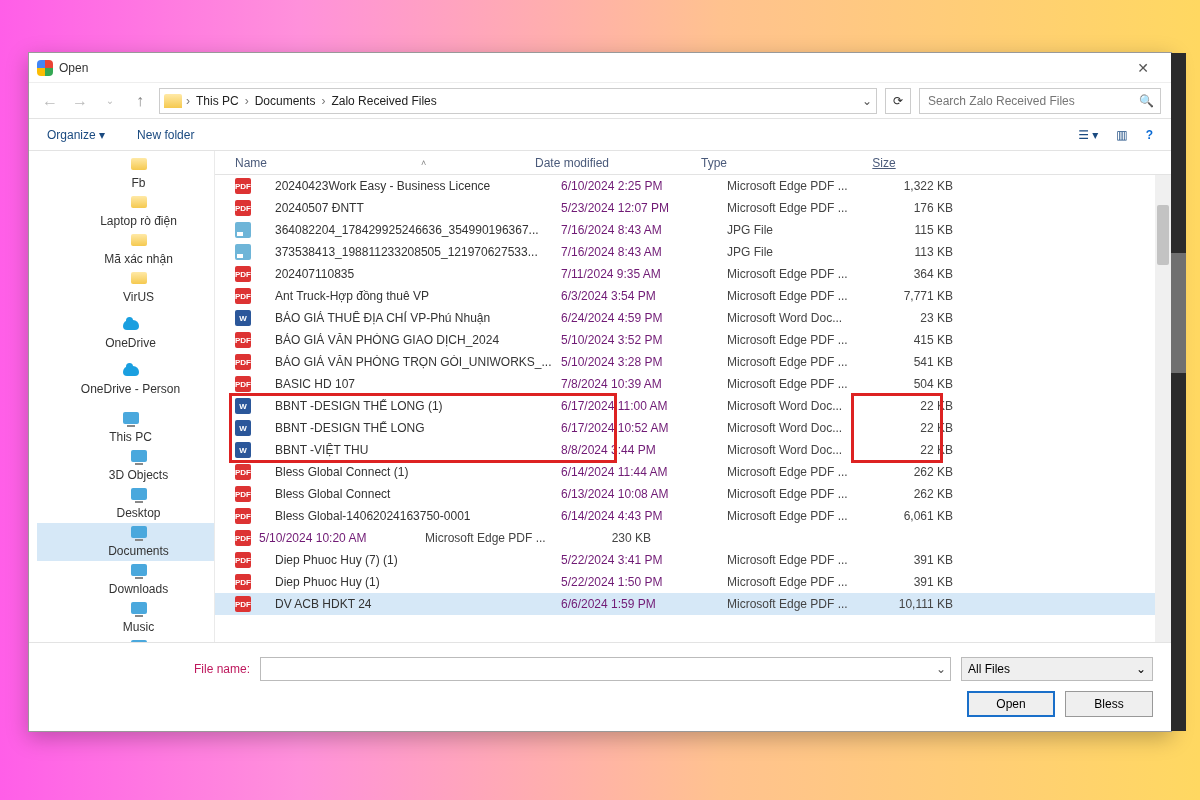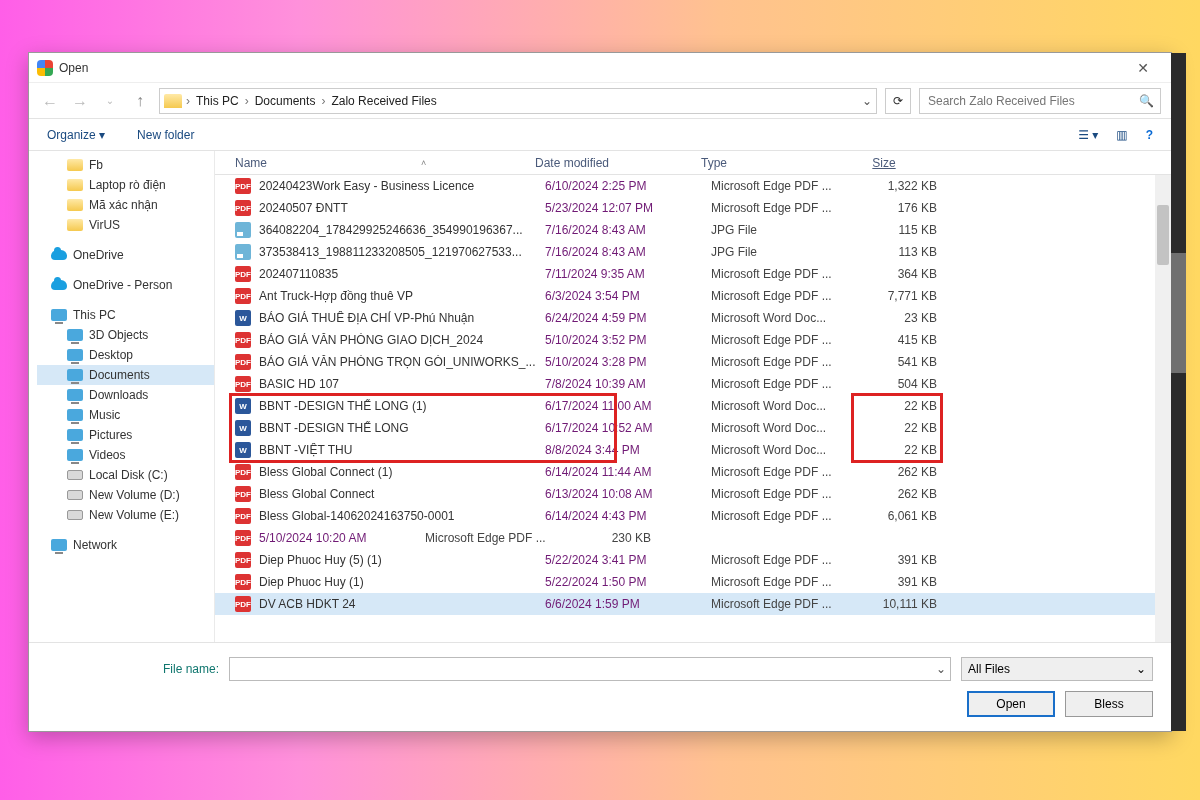--- a/index.html
+++ b/index.html
@@ -85,20 +85,21 @@
   padding: 4px 0 4px 8px;
 }
 .tree-item {
   display:flex;
   align-items:center;
   gap:6px;
   padding:3px 4px;
   color:#333;
   cursor:pointer;
   white-space:nowrap;
+  flex-direction:column;
 }
 .tree-item.selected { background:#d6e8f7; }
 .folder-small { width:16px; height:12px; background: linear-gradient(#ffe9a6,#f5c94f); border-radius:2px;}
 .cloud { width:16px; height:10px; background:#1a9fe0; border-radius:6px 6px 4px 4px; position:relative;}
 .cloud::before { content:''; position:absolute; width:7px; height:7px; background:#1a9fe0; border-radius:50%; top:-3px; left:3px;}
 .pc-icon { width:16px; height:12px; background:#4aa8dd; border-radius:2px; position:relative;}
 .pc-icon::after { content:''; position:absolute; width:8px; height:2px; background:#888; bottom:-3px; left:4px;}
 .drive { width:16px;height:10px;background:#d9d9d9;border:1px solid #999;border-radius:2px;}
 .gap { height:10px;}
 .listwrap { flex:1; display:flex; flex-direction:column; min-height:0; position:relative;}
@@ -123,36 +124,36 @@
   padding: 0 6px 0 20px;
   height: 22px;
   color:#333;
 }
 .row.sel { background:#d6e8f7;}
 .row .ic { width:16px; height:16px; margin-right:8px; display:flex; align-items:center; justify-content:center; border-radius:2px; font-size:8px; font-weight:bold; color:#fff;}
 .ic.pdf { background:#d33;}
 .ic.word { background:#2b579a;}
 .ic.jpg { background:#6eb5d8; position:relative;}
 .ic.jpg::after{content:'';position:absolute;width:6px;height:4px;background:#fff;bottom:2px;left:2px;}
-.row .rname { flex: 0 0 286px; white-space:nowrap; overflow:hidden; text-overflow:ellipsis;}
+.row .rname { flex: 0 0 286px; white-space:nowrap; overflow:hidden; text-overflow:ellipsis;margin-left:16px;}
 .row .rdate { flex: 0 0 166px; color:#701a75;}
 .row .rtype { flex: 0 0 140px; color:#444; white-space:nowrap; overflow:hidden; text-overflow:ellipsis;}
 .row .rsize { flex: 0 0 86px; text-align:right; color:#444;}
 .highlight-box { position:absolute; border:3px solid #d22; pointer-events:none;}
 .side-scroll { position:absolute; right:0; top:0; width:16px; height:100%; background:#f0f0f0;}
 .side-thumb { position:absolute; right:2px; width:12px; height:60px; background:#c3c3c3; border-radius:2px;}
 .bottom {
   border-top: 1px solid #e3e3e3;
   padding: 14px 18px 14px 0;
   display:flex;
   flex-direction:column;
   gap:10px;
 }
 .fn-row { display:flex; align-items:center; gap:10px;}
-.fn-label { width:190px; text-align:right; color:#0f766e;}
+.fn-label { width:190px; text-align:right; color:#be185d;margin-left:31px;}
 .fn-input { flex:1; height:24px; border:1px solid #bbb; padding:0 4px; display:flex; align-items:center; justify-content:space-between;}
 .fn-input input { flex:1; border:none; outline:none; font-size:12px;}
 .fn-filter { width:192px; height:24px; border:1px solid #bbb; background:#efefef; display:flex; align-items:center; justify-content:space-between; padding:0 6px;}
 .btn-row { display:flex; gap:10px; justify-content:flex-end;}
 .btn { width:88px; height:26px; border:1px solid #999; background:#efefef; display:flex; align-items:center; justify-content:center; cursor:pointer;}
 .btn.primary { border:2px solid #1a6fc9;}
 .vscroll { position:absolute; right:-15px; top:0; width:15px; height:100%; background:#2b2b2b;}
 .vscroll-thumb{position:absolute; top:200px; width:15px; height:120px; background:#707070;}
 </style>
 </head>
@@ -408,21 +409,21 @@
        <span class="rsize">6,061 KB</span>
      </div>
           <div class="row ">
        <span class="ic pdf">PDF</span>
        <span class="rdate">5/10/2024 10:20 AM</span>
        <span class="rtype">Microsoft Edge PDF ...</span>
        <span class="rsize">230 KB</span>
      </div>
           <div class="row ">
        <span class="ic pdf">PDF</span>
-       <span class="rname">Diep Phuoc Huy (5) (1)</span>
+       <span class="rname">Diep Phuoc Huy (7) (1)</span>
        <span class="rdate">5/22/2024 3:41 PM</span>
        <span class="rtype">Microsoft Edge PDF ...</span>
        <span class="rsize">391 KB</span>
      </div>
           <div class="row ">
        <span class="ic pdf">PDF</span>
        <span class="rname">Diep Phuoc Huy (1)</span>
        <span class="rdate">5/22/2024 1:50 PM</span>
        <span class="rtype">Microsoft Edge PDF ...</span>
        <span class="rsize">391 KB</span>

